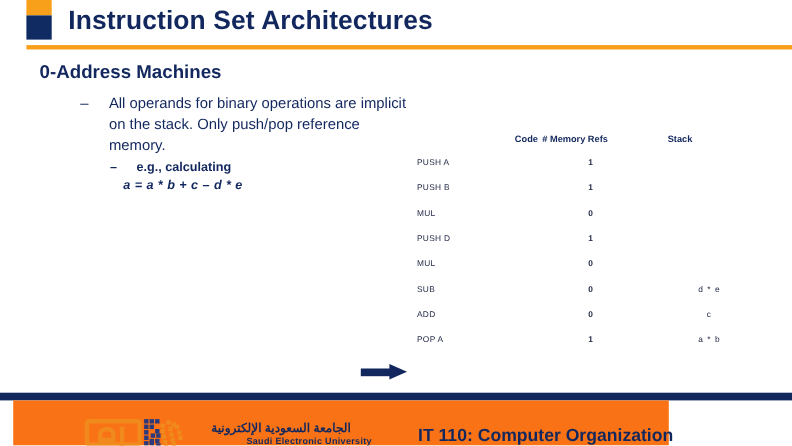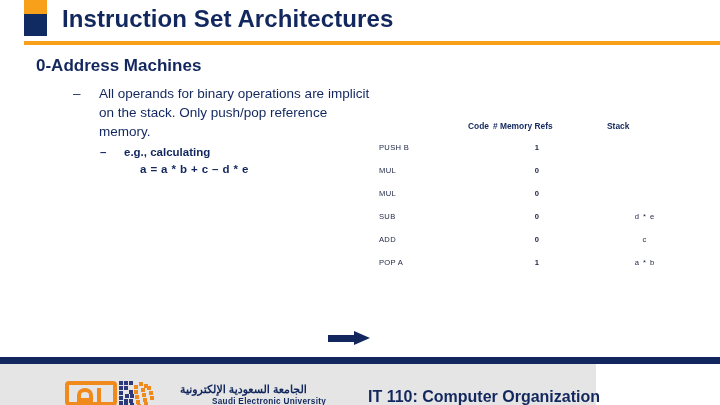--- a/index.html
+++ b/index.html
@@ -97,22 +97,23 @@
     position: absolute;
     left: 0; top: 0;
     width: 16px;
   }
   .bullet-l2 .txt {
     display: block;
     margin-left: 24px;
   }
   .bullet-l2 .expr {
     display: block;
-    margin-left: 40px;
+    margin-left: 12px;
     letter-spacing: 0.4px;
+    font-style: italic;
   }
 
   
   .arrow {
     position: absolute;
     left: 328px; top: 285px;
     width: 44px; height: 14px;
   }
   .arrow .shaft {
     position: absolute;
@@ -167,23 +168,23 @@
     height: 54px;
   }
   .footer-navy {
     position: absolute;
     left: 0; top: 6px;
     width: 720px; height: 7px;
     background: #12275e;
   }
   .footer-band {
     position: absolute;
-    left: 0; top: 13px;
+    left: 12px; top: 13px;
     width: 596px; height: 41px;
-    background: #e5e5e5;
+    background: #f97316;
   }
   .footer-course {
     position: absolute;
     left: 368px; top: 24px;
     font-size: 16px;
     font-weight: bold;
     color: #12275e;
     white-space: nowrap;
   }
   .logo {
@@ -270,27 +271,37 @@
   <table class="code-table">
     <thead>
       <tr>
         <th class="c-code">Code</th>
         <th class="c-mem"># Memory Refs</th>
         <th class="c-stack">Stack</th>
       </tr>
     </thead>
     <tbody>
         <tr>
+          <td class="c-code">PUSH  A</td>
+          <td class="c-mem">1</td>
+          <td class="c-stack"></td>
+        </tr>
+        <tr>
           <td class="c-code">PUSH  B</td>
           <td class="c-mem">1</td>
           <td class="c-stack"></td>
         </tr>
         <tr>
           <td class="c-code">MUL</td>
           <td class="c-mem">0</td>
+          <td class="c-stack"></td>
+        </tr>
+        <tr>
+          <td class="c-code">PUSH  D</td>
+          <td class="c-mem">1</td>
           <td class="c-stack"></td>
         </tr>
         <tr>
           <td class="c-code">MUL</td>
           <td class="c-mem">0</td>
           <td class="c-stack"></td>
         </tr>
         <tr>
           <td class="c-code">SUB</td>
           <td class="c-mem">0</td>

